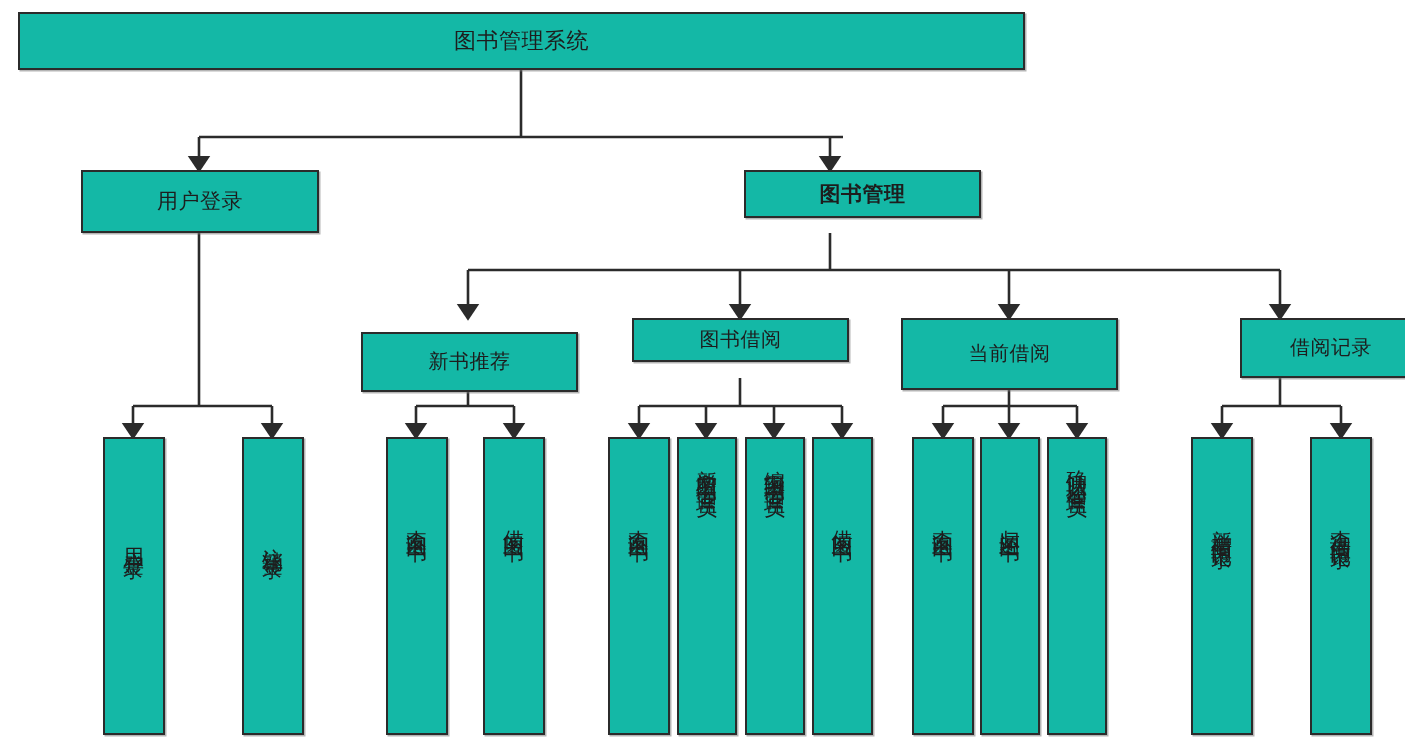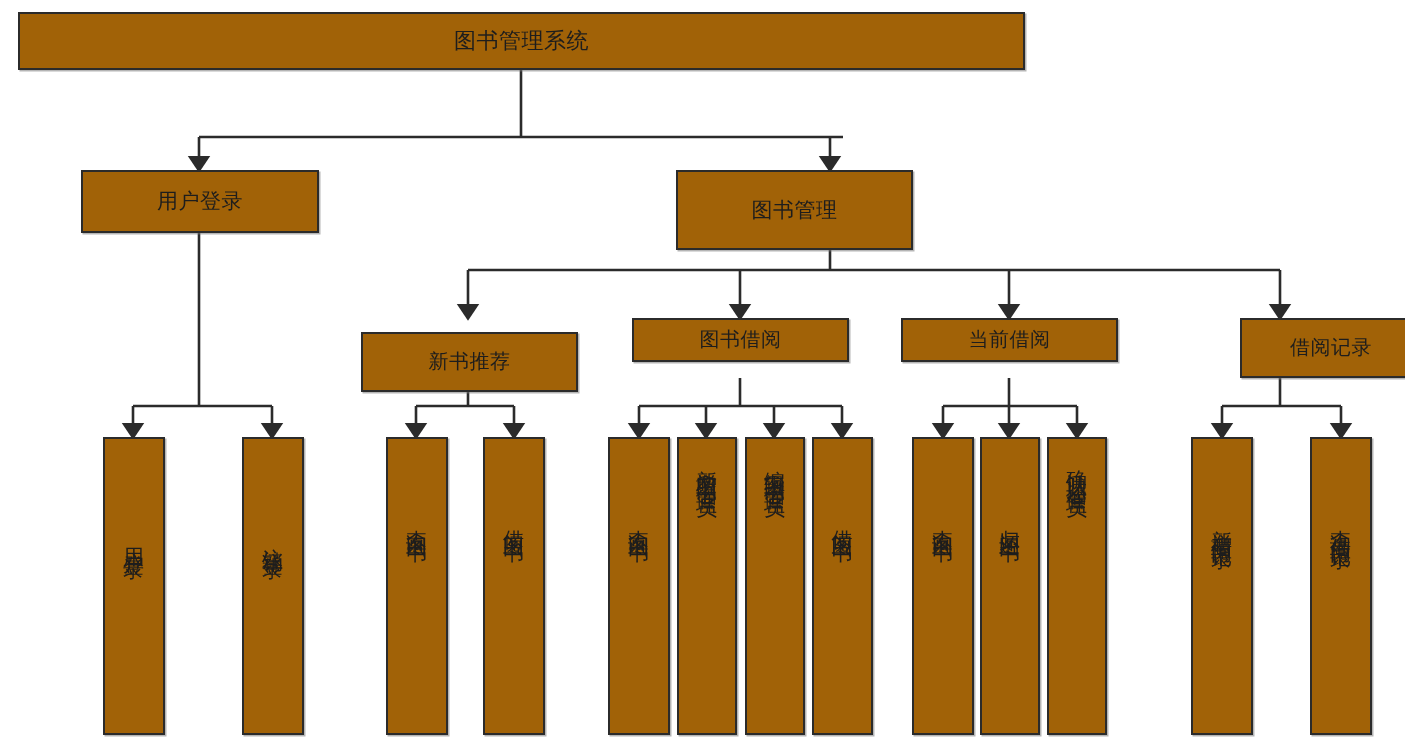--- a/index.html
+++ b/index.html
@@ -8,21 +8,21 @@
     background:#ffffff;
     font-family:"Liberation Sans","DejaVu Sans",sans-serif;
     overflow:hidden;
   }
   #stage{position:relative;width:1405px;height:747px;}
   svg#wires{position:absolute;left:0;top:0;width:1405px;height:747px;pointer-events:none;}
 
   .node{
     position:absolute;
     box-sizing:border-box;
-    background:#a16207;
+    background:#14b8a6;
     border:2.5px solid #2b2b2b;
     box-shadow:1.5px 1.5px 0 rgba(120,120,120,.55);
     display:flex;
     align-items:center;
     justify-content:center;
   }
   .node .lbl{
     color:#1d1d1d;
     letter-spacing:.5px;
     white-space:nowrap;
@@ -114,31 +114,31 @@
     </g>
   </svg>
 
   <div class="node root" style="left:18px;top:12px;width:1007px;height:58px;">
     <span class="lbl">图书管理系统</span>
   </div>
 
   <div class="node lvl2" style="left:81px;top:170px;width:238px;height:63px;">
     <span class="lbl">用户登录</span>
   </div>
-  <div class="node lvl2" style="left:676px;top:170px;width:237px;height:80px;">
+  <div class="node lvl2" style="left:744px;top:170px;width:237px;height:48px;font-weight:bold;">
     <span class="lbl">图书管理</span>
   </div>
 
   <div class="node lvl3" style="left:361px;top:318px;width:217px;height:60px;margin-top:14px;">
     <span class="lbl">新书推荐</span>
   </div>
   <div class="node lvl3" style="left:632px;top:318px;width:217px;height:44px;">
     <span class="lbl">图书借阅</span>
   </div>
-  <div class="node lvl3" style="left:901px;top:318px;width:217px;height:44px;">
+  <div class="node lvl3" style="left:901px;top:318px;width:217px;height:72px;">
     <span class="lbl">当前借阅</span>
   </div>
   <div class="node lvl3" style="left:1240px;top:318px;width:182px;height:60px;">
     <span class="lbl">借阅记录</span>
   </div>
 
   <div class="node leaf low" style="left:103px;top:437px;width:62px;height:298px;">
     <span class="lbl">用户登录</span>
   </div>
   <div class="node leaf low" style="left:242px;top:437px;width:62px;height:298px;">

